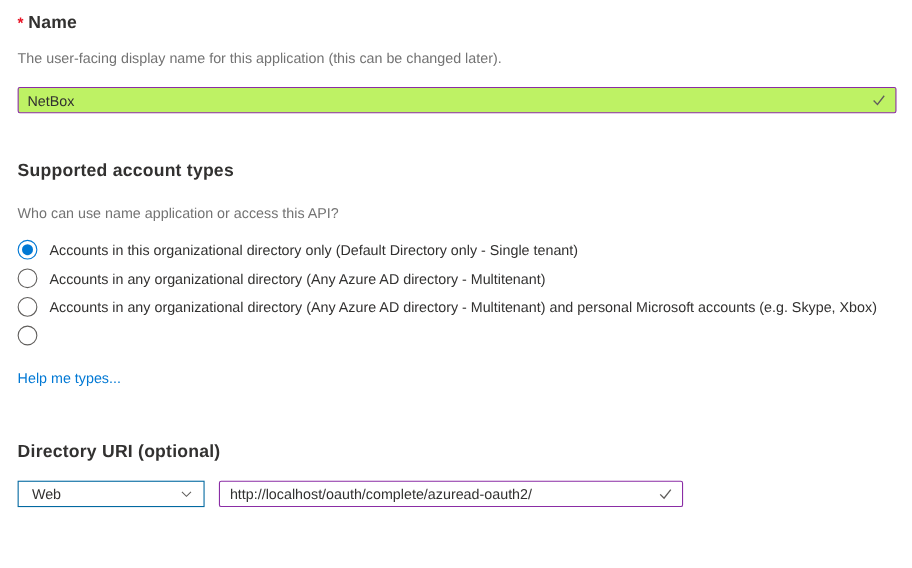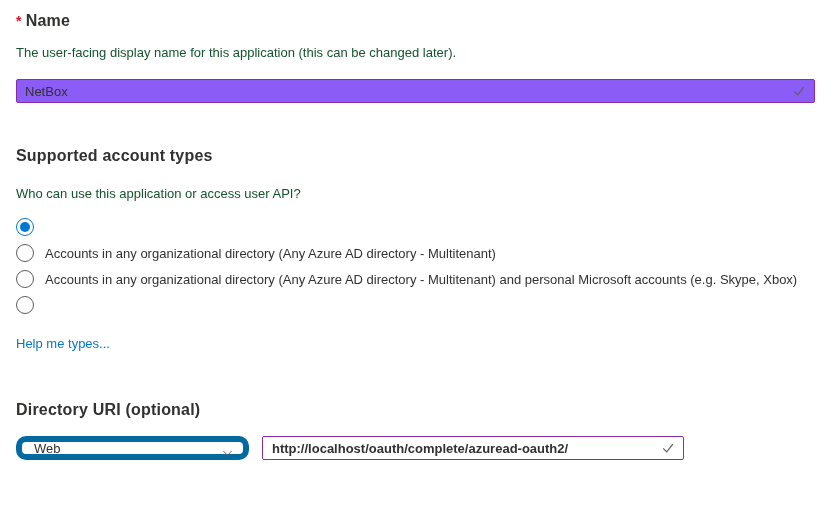--- a/index.html
+++ b/index.html
@@ -13,39 +13,39 @@
   .page { padding: 12px 14px 0 16px; }
 
   h2.section-title {
     font-size: 16px;
     font-weight: 700;
     color: #323130;
     letter-spacing: .2px;
   }
   .required-marker { color: #e81123; margin-right: 4px; font-size: 14px; }
 
-  p.body-text { font-size: 13px; line-height: 19px; color: #14532d; }
+  p.body-text { font-size: 13px; line-height: 19px; color: #737373; }
 
   
   .name-desc { margin-top: 13px; }
   .input-wrap {
     position: relative;
     margin-top: 17px;
     height: 24px;
   }
   .input-wrap input {
     width: 100%; height: 24px;
     border: 1px solid #8a2da5;
     border-radius: 2px;
     padding: 0 12px 0 8px;
     font-family: "Liberation Sans", sans-serif;
     font-size: 13px;
     color: #323130;
     outline: none;
-    background: #8b5cf6;
+    background: #bef264;
   }
   .valid-check {
     position: absolute; right: 9px; top: 5px;
     width: 14px; height: 14px;
     pointer-events: none;
   }
 
   
   .account-section { margin-top: 44px; }
   .question { margin-top: 19px; font-size: 13px; }
@@ -82,23 +82,23 @@
     text-decoration: none;
     cursor: pointer;
   }
 
   
   .redirect-section { margin-top: 49px; }
   .redirect-desc { margin-top: 14px; max-width: 799px; }
   .uri-row { margin-top: 17px; display: flex; align-items: center; }
   .dropdown {
     position: relative;
-    width: 233px; height: 24px;
-    border: 6px solid #0369a1;
-    border-radius: 10px;
+    width: 170px; height: 24px;
+    border: 1px solid #0369a1;
+    border-radius: 0;
     background: #fff;
     display: flex; align-items: center;
     padding: 0 28px 0 12px;
     font-size: 13px;
     cursor: pointer;
   }
   .chevron-down {
     position: absolute; right: 9px; top: 6px;
     width: 13px; height: 11px;
     pointer-events: none;
@@ -111,46 +111,46 @@
   .uri-input-wrap input {
     width: 100%; height: 24px;
     border: 1px solid #8a2da5;
     border-radius: 2px;
     padding: 0 26px 0 9px;
     font-family: "Liberation Sans", sans-serif;
     font-size: 13px;
     color: #323130;
     outline: none;
     background: #fff;
-    font-weight: bold;
   }
 </style>
 </head>
 <body>
 
 <div class="page">
 
   <h2 class="section-title">
     <span class="required-marker">*</span><span>Name</span>
   </h2>
   <p class="body-text name-desc">The user-facing display name for this application (this can be changed later).</p>
   <div class="input-wrap">
     <input type="text" value="NetBox" style="">
     <svg class="valid-check" viewBox="0 0 16 16">
       <path d="M2.5 8.5 L6.5 12.5 L13.5 3.5" fill="none" stroke="#605e5c" stroke-width="1.4"></path>
     </svg>
   </div>
 
   <div class="account-section">
     <h2 class="section-title">Supported account types</h2>
-    <p class="body-text question">Who can use this application or access user API?</p>
+    <p class="body-text question">Who can use name application or access this API?</p>
 
     <div class="radio-group">
       <div class="radio-row checked">
         <span class="radio-circle"></span>
+        <span class="radio-label">Accounts in this organizational directory only (Default Directory only - Single tenant)</span>
       </div>
       <div class="radio-row">
         <span class="radio-circle"></span>
         <span class="radio-label">Accounts in any organizational directory (Any Azure AD directory - Multitenant)</span>
       </div>
       <div class="radio-row">
         <span class="radio-circle"></span>
         <span class="radio-label">Accounts in any organizational directory (Any Azure AD directory - Multitenant) and personal Microsoft accounts (e.g. Skype, Xbox)</span>
       </div>
       <div class="radio-row">

